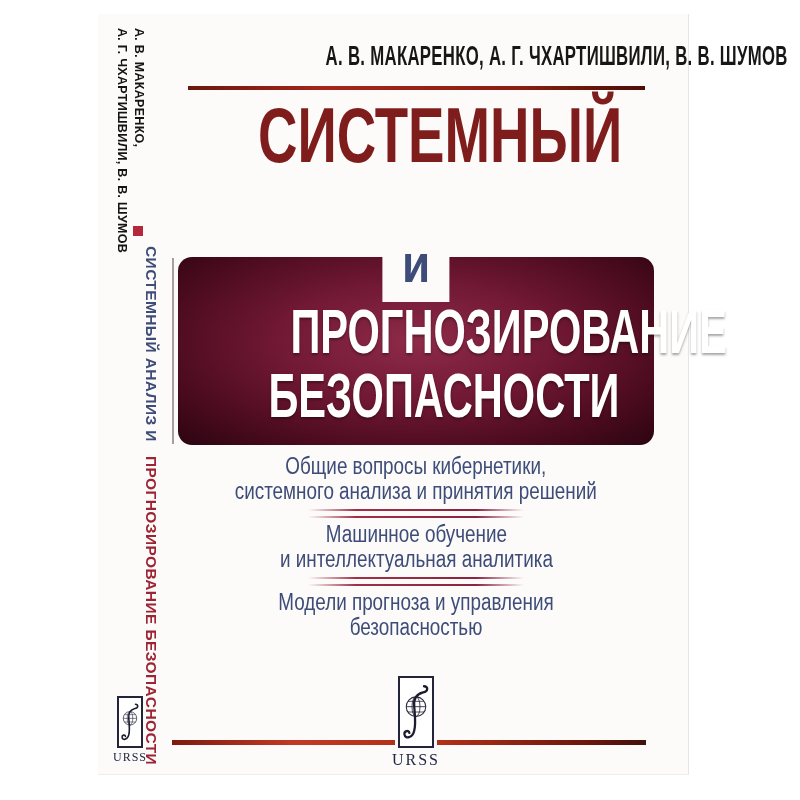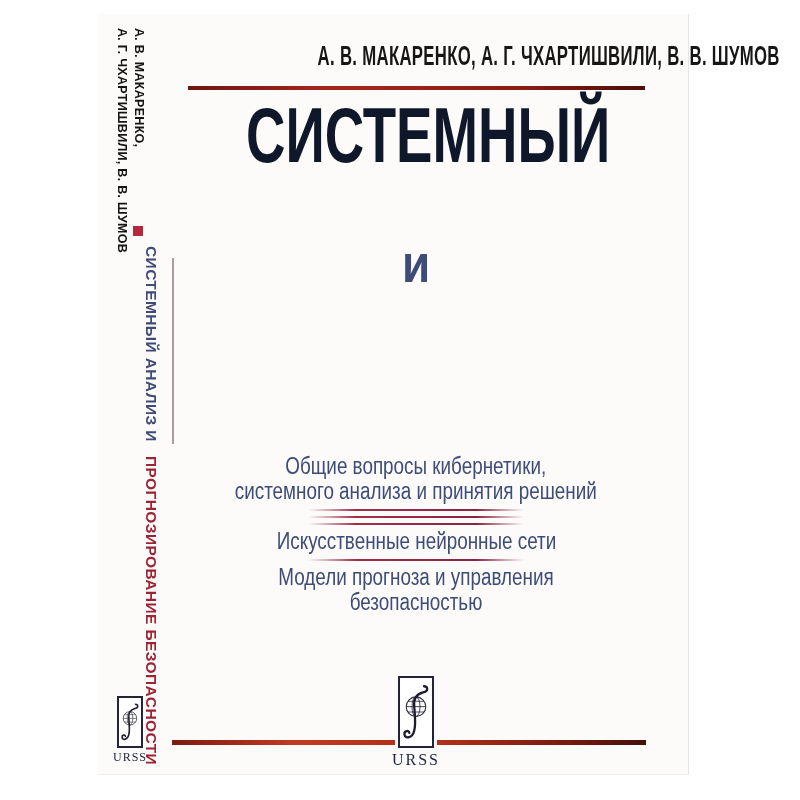--- a/index.html
+++ b/index.html
@@ -28,30 +28,30 @@
   .spine-title .blue{color:#3d4c78;}
   .spine-title .red{color:#9c2433;margin-top:9px;}
   .hinge-shadow{position:absolute;left:74px;top:244px;width:2px;height:186px;background:rgba(45,18,25,0.4);}
   
   .urss-box{background:#ffffff;border:2px solid #23233a;box-sizing:border-box;}
   .spine-logo{position:absolute;left:19px;top:682px;width:26px;height:52px;}
   .spine-urss{position:absolute;left:6px;top:736px;width:52px;text-align:center;
     font-family:"Liberation Serif",serif;font-size:12px;color:#1d2540;letter-spacing:1px;}
   
   .cover{position:absolute;left:70px;top:0;width:496px;height:100%;}
-  .cover-authors{position:absolute;top:27px;left:8px;width:100%;text-align:center;}
+  .cover-authors{position:absolute;top:27px;left:16px;width:100%;text-align:center;}
   .cover-authors .inner{
     display:inline-block;transform:scaleX(0.62);transform-origin:center;
     font-size:27px;font-weight:bold;color:#161616;white-space:nowrap;letter-spacing:0.5px;
   }
   .top-rule{
     position:absolute;top:72px;left:20px;width:457px;height:4px;
     background:linear-gradient(90deg,#6b1710,#a5261a 30%,#8a1f12 72%,#4c0e08);
   }
-  .title-main{position:absolute;top:88px;left:0;width:100%;text-align:left;color:#0f172a;}
+  .title-main{position:absolute;top:88px;left:12px;width:100%;text-align:left;color:#7f1d1d;}
   .title-line{display:block;font-size:78px;font-weight:bold;line-height:66px;}
   .title-line .inner{display:inline-block;transform:scaleX(0.70);transform-origin:center;white-space:nowrap;}
   .connector{
     position:absolute;top:224px;left:50%;transform:translateX(-50%);
     background:#fcfbf9;padding:0 17px 14px 17px;z-index:2;
     font-size:54px;font-weight:bold;color:#3d4c78;line-height:50px;
   }
   .connector .inner{display:inline-block;transform:scaleX(0.85);}
   .banner{
     position:absolute;top:243px;left:50%;transform:translateX(-50%);
@@ -120,28 +120,33 @@
     <div class="top-rule"></div>
 
     <div class="title-main">
       <span class="title-line"><span class="inner">СИСТЕМНЫЙ</span></span>
     </div>
 
     <div class="connector">
       <span class="inner">и</span>
     </div>
 
+    <div class="banner">
+      <span class="banner-line"><span class="inner">ПРОГНОЗИРОВАНИЕ</span></span>
+      <span class="banner-line"><span class="inner">БЕЗОПАСНОСТИ</span></span>
+    </div>
 
     <div class="topics">
       <div class="topic"><span class="inner">Общие вопросы кибернетики,
 системного анализа и принятия решений</span></div>
       <div class="topic-sep"></div>
       <div class="topic-sep"></div>
+      <div class="topic"><span class="inner">Машинное обучение
+и интеллектуальная аналитика</span></div>
       <div class="topic-sep"></div>
-      <div class="topic"><span class="inner">Искусственные нейронные сети</span></div>
       <div class="topic-sep"></div>
       <div class="topic"><span class="inner">Модели прогноза и управления безопасностью</span></div>
     </div>
 
     <div class="bottom-rule-left"></div>
     <div class="bottom-rule-right"></div>
 
     <div class="urss-box cover-logo">
       <svg viewBox="0 0 36 72" aria-hidden="true">
         <circle cx="18" cy="30" r="11" fill="none" stroke="#2a2a3e" stroke-width="1.2"></circle>

